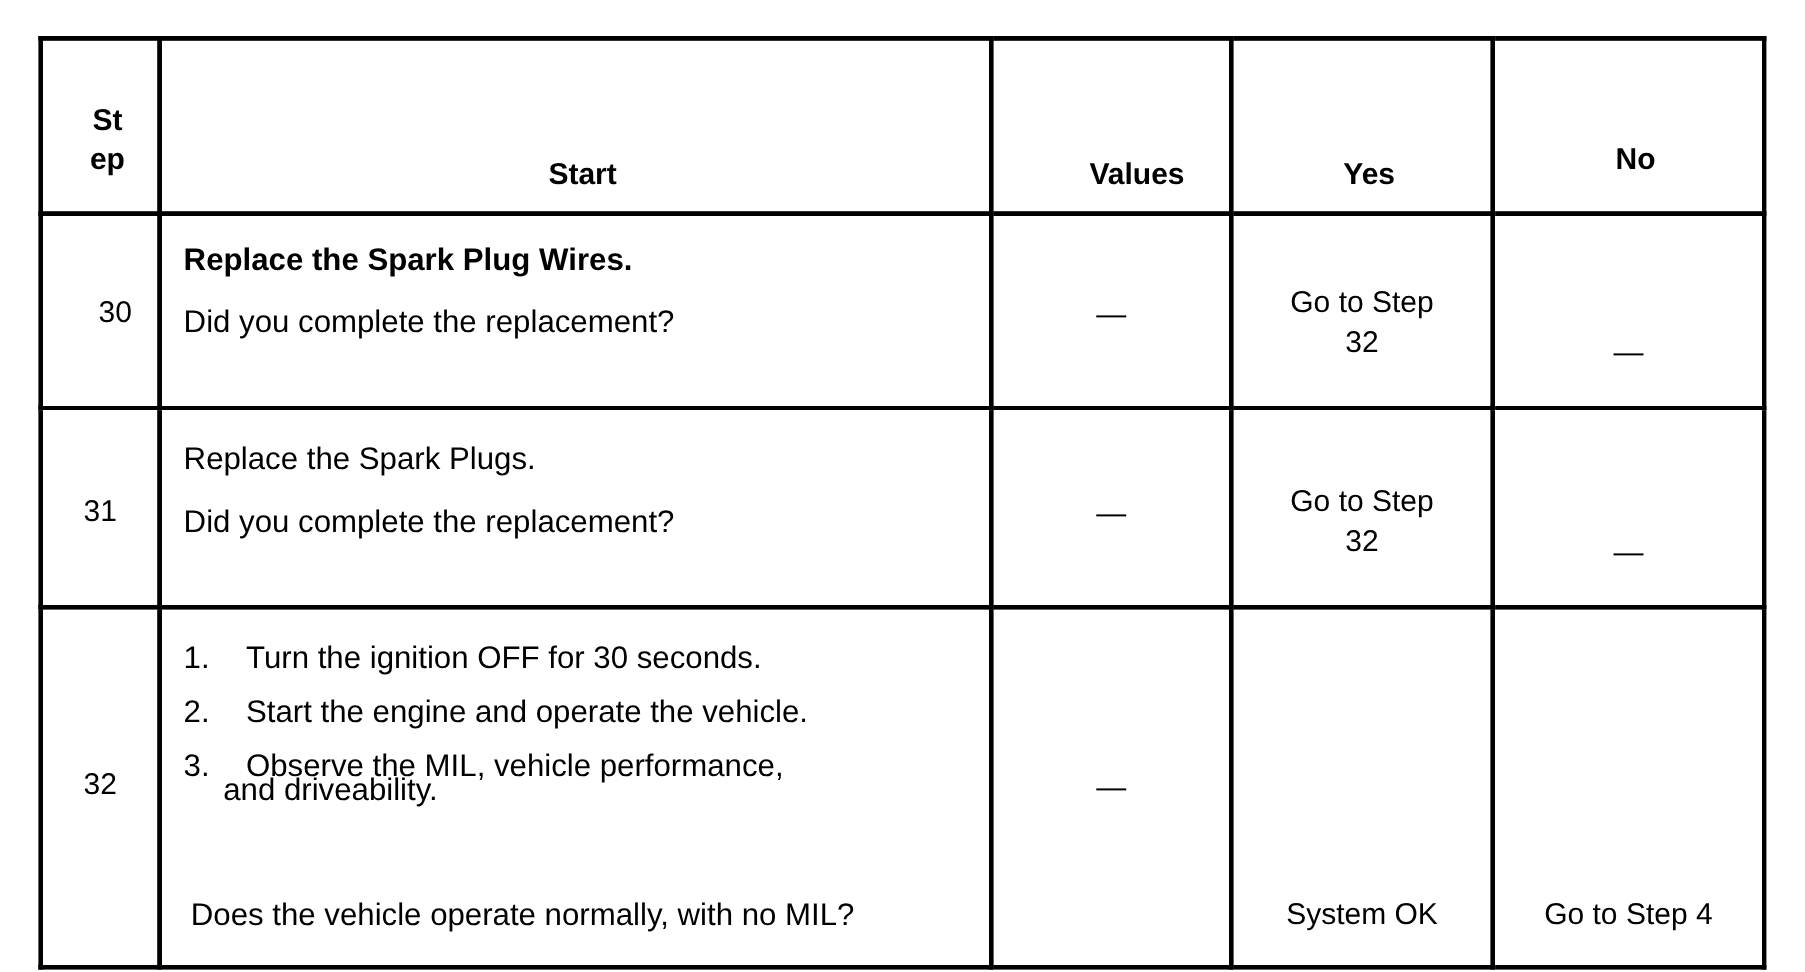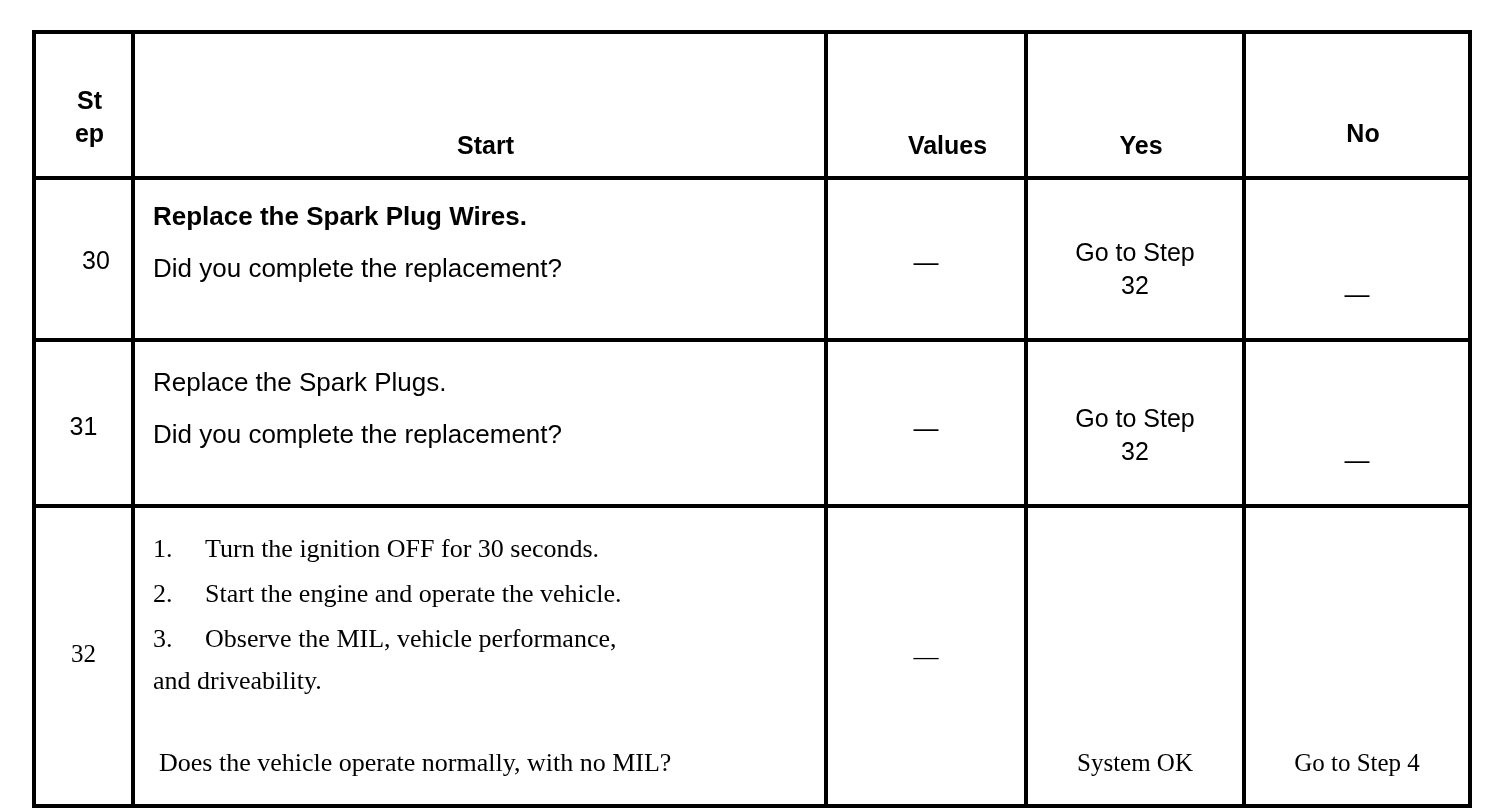--- a/index.html
+++ b/index.html
@@ -110,21 +110,21 @@
 
   
   .row-30 .step-cell,
   .row-30 .action-cell,
   .row-30 .mid-cell { height: 158px; }
   .row-31 .step-cell,
   .row-31 .action-cell,
   .row-31 .mid-cell { height: 162px; }
   .row-32 .step-cell,
   .row-32 .action-cell,
-  .row-32 .mid-cell { height: 296px; font-family: Liberation Serif, serif; }
+  .row-32 .mid-cell { height: 296px; }
 
   
   .r-line1 { top: 20px; font-weight: bold; }
   .r-line2 { top: 72px; }
   .r-stepnum { top: 66px; padding-left: 25px; }
   .r-dash-values { top: 66px; }
   .r-yes-1 { top: 56px; }
   .r-yes-2 { top: 89px; }
   .r-dash-no { top: 98px; }
 
@@ -133,21 +133,21 @@
   .r31-stepnum { top: 70px; }
   .r31-dash-values { top: 70px; }
   .r31-yes-1 { top: 60px; }
   .r31-yes-2 { top: 93px; }
   .r31-dash-no { top: 102px; }
 
   
   .r32-i1 { top: 24px; }
   .r32-i2 { top: 69px; }
   .r32-i3 { top: 114px; }
-  .r32-cont { top: 156px; }
+  .r32-cont { top: 134px; margin-left: 33px; }
   .r32-q   { top: 238px; }
   .r32-stepnum { top: 132px; }
   .r32-dash-values { top: 132px; }
   .r32-yes { top: 238px; }
   .r32-no  { top: 238px; }
 </style>
 </head>
 <body>
 
 <table id="diag-table">

